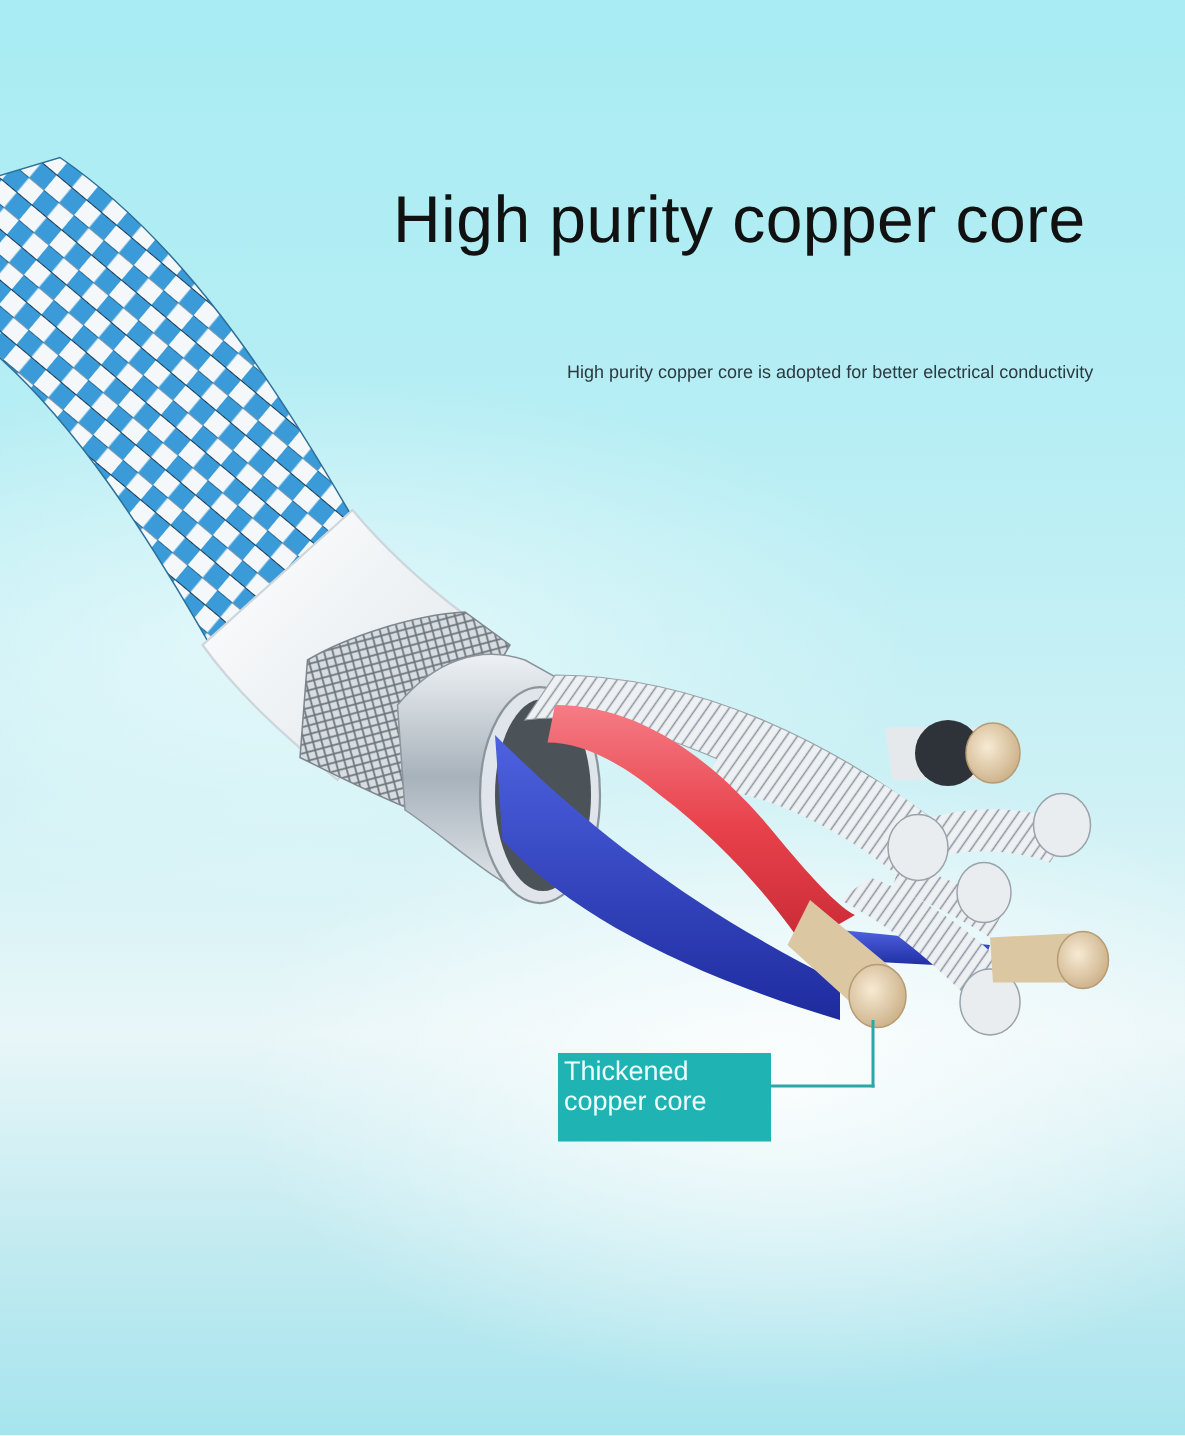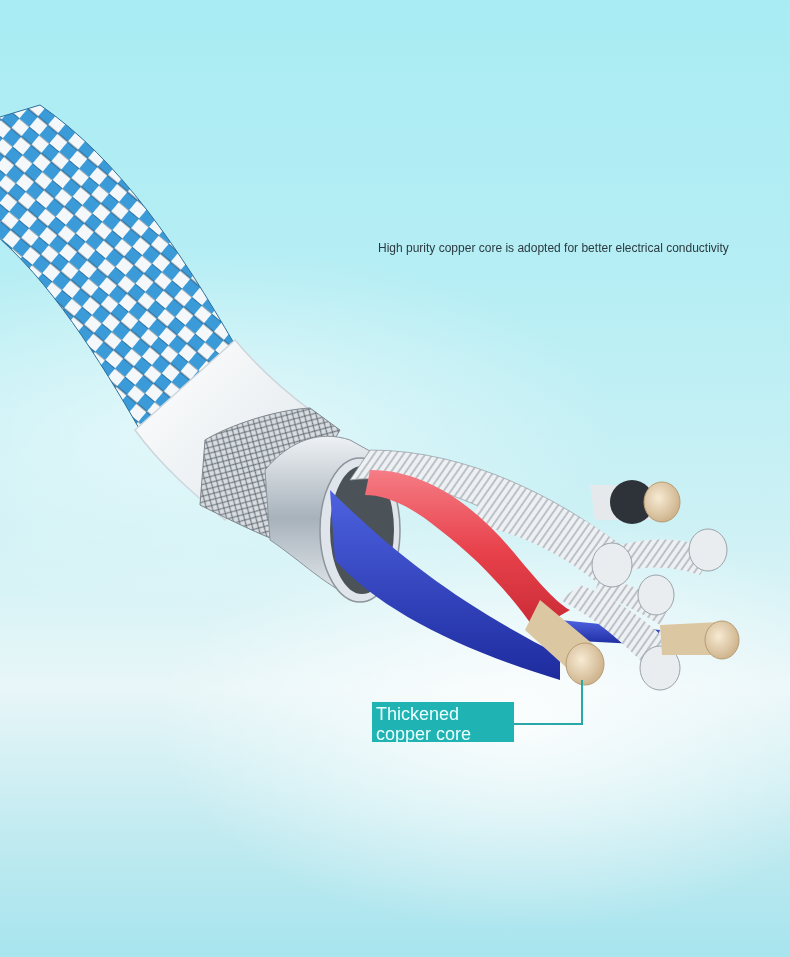--- a/index.html
+++ b/index.html
@@ -7,21 +7,21 @@
   .canvas{position:relative;width:790px;height:957px;overflow:hidden;
     background:
       radial-gradient(ellipse 520px 300px at 520px 720px, rgba(255,255,255,0.85), rgba(255,255,255,0) 70%),
       radial-gradient(ellipse 600px 260px at 200px 430px, rgba(255,255,255,0.55), rgba(255,255,255,0) 70%),
       linear-gradient(180deg,#a9ecf3 0%,#b6eef4 30%,#cdf1f5 55%,#e8f6f8 72%,#bfeaf0 88%,#a7e4ee 100%);}
   .title{position:absolute;left:262px;top:122px;font-size:44px;color:#111;letter-spacing:0.3px;white-space:nowrap;}
   .subtitle{position:absolute;left:378px;top:240px;width:390px;font-size:12px;line-height:16px;color:#2a3a40;}
   .illus{position:absolute;left:0;top:0;}
   .callout-line{position:absolute;left:581px;top:680px;width:2px;height:45px;background:#2aa8a8;}
   .callout-hline{position:absolute;left:512px;top:723px;width:71px;height:2px;background:#2aa8a8;}
-  .callout{position:absolute;left:372px;top:702px;width:142px;height:40px;background:#1fb3b3;
+  .callout{position:absolute;left:372px;top:702px;width:142px;height:59px;background:#1fb3b3;
     color:#ecffff;font-size:18px;line-height:20px;padding:2px 4px;box-sizing:border-box;}
 </style>
 </head>
 <body>
 
 <div class="canvas">
 
   <svg class="illus" width="790" height="957" viewBox="0 0 790 957">
     <defs>
       <pattern id="braid" width="26" height="26" patternUnits="userSpaceOnUse" patternTransform="rotate(40)">
@@ -90,18 +90,19 @@
 
     <path d="M540 600 L600 650 L580 680 L525 630 Z" fill="#dcc7a3"></path>
     <ellipse cx="585" cy="664" rx="19" ry="21" fill="url(#copperEnd)" stroke="#b69c74"></ellipse>
     <path d="M590 485 L660 485 L660 520 L595 520 Z" fill="#e5e9ec"></path>
     <circle cx="632" cy="502" rx="0" r="22" fill="#2d3338"></circle>
     <ellipse cx="662" cy="502" rx="18" ry="20" fill="url(#copperEnd)" stroke="#b69c74"></ellipse>
     <path d="M660 625 L720 622 L722 655 L662 655 Z" fill="#dcc7a3"></path>
     <ellipse cx="722" cy="640" rx="17" ry="19" fill="url(#copperEnd)" stroke="#b69c74"></ellipse>
   </svg>
 
+  <div class="title">High purity copper core</div>
   <div class="subtitle">High purity copper core is adopted for better electrical conductivity</div>
 
   <div class="callout-line"></div>
   <div class="callout-hline"></div>
   <div class="callout">Thickened copper core</div>
 </div>
 
 </body></html>

